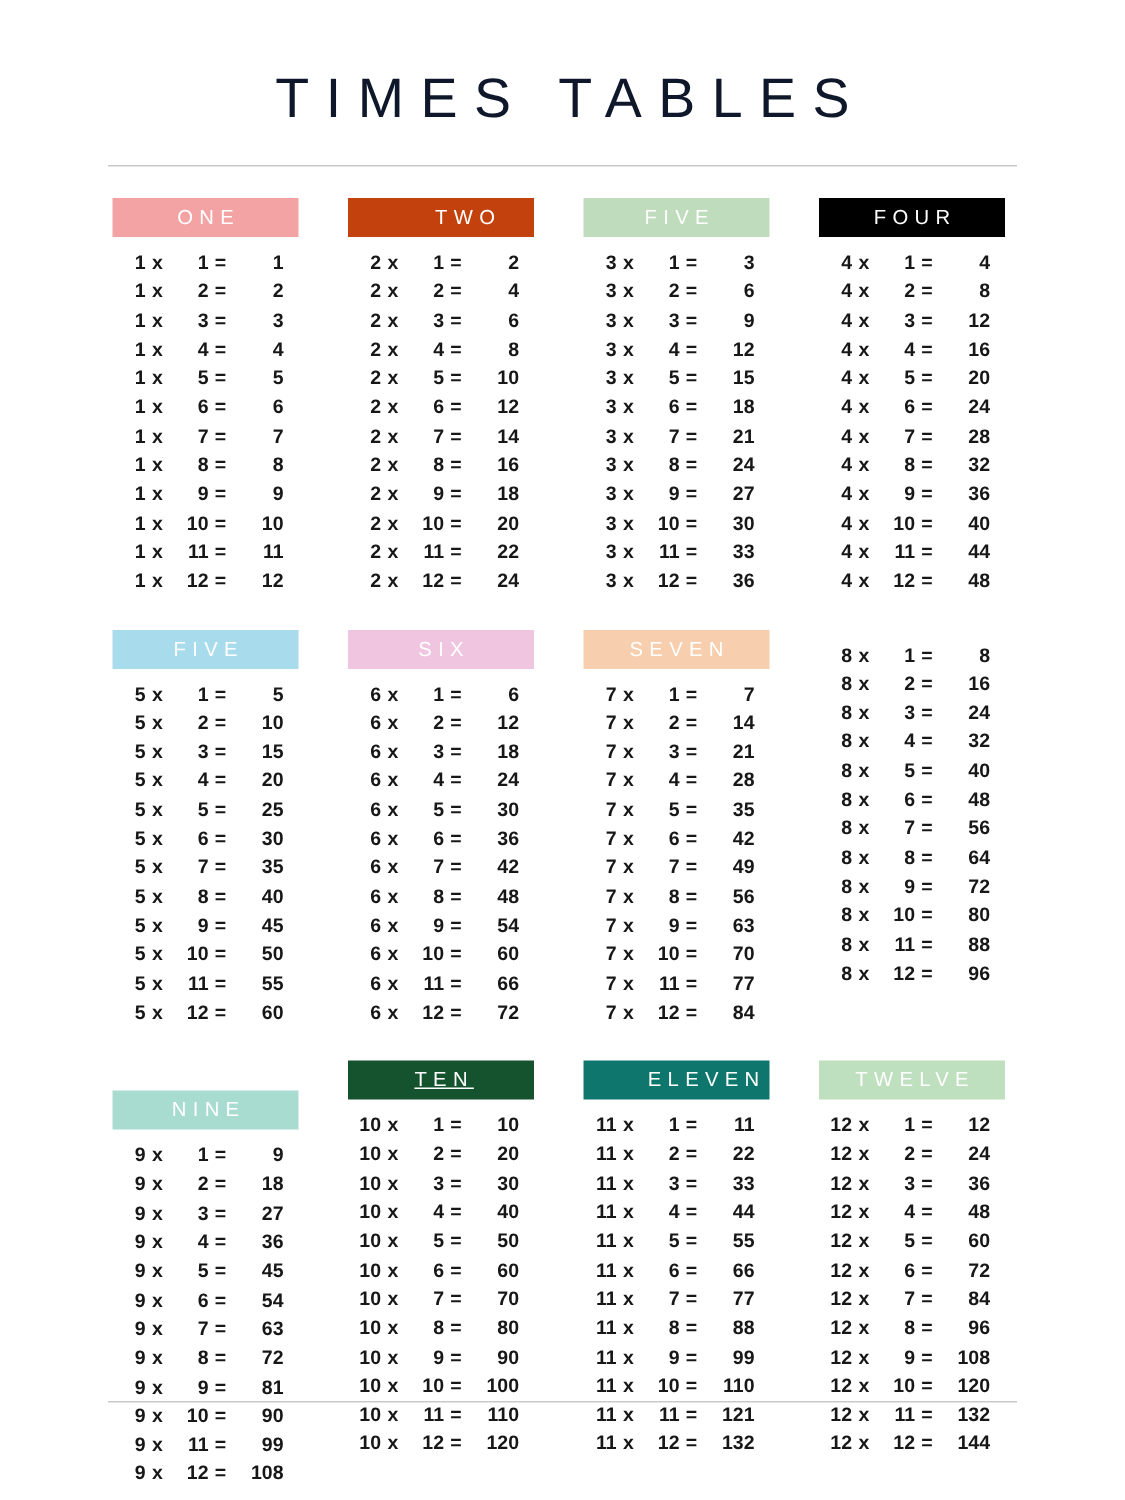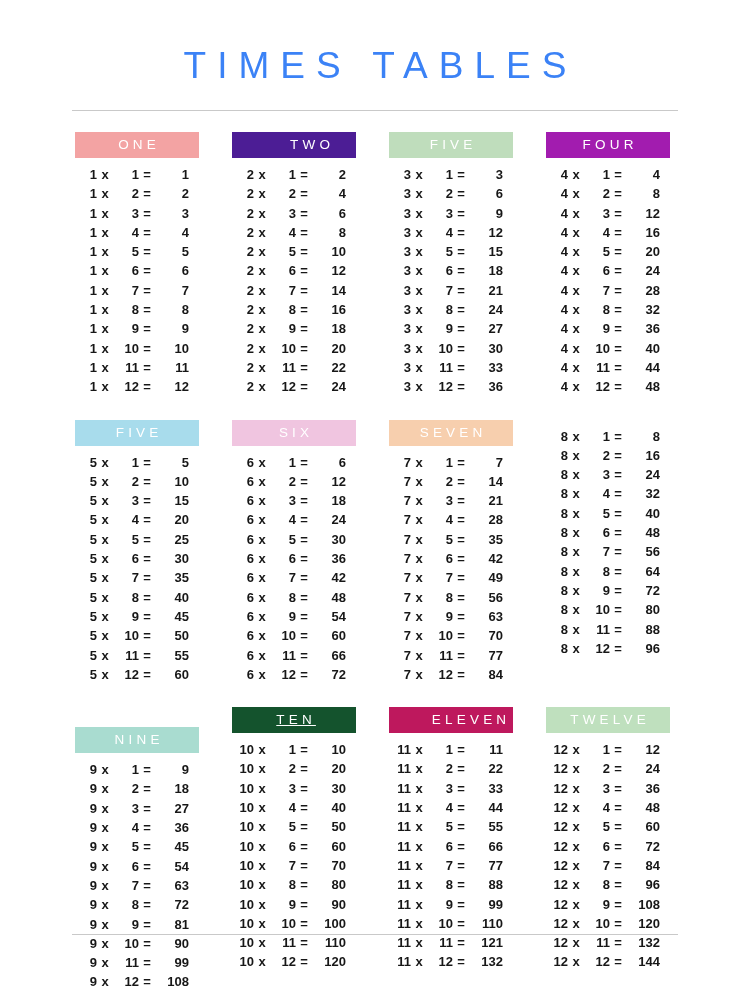--- a/index.html
+++ b/index.html
@@ -25,21 +25,21 @@
 
   
   .title-block {
     padding-top: 47px;
     text-align: center;
   }
   .poster-title {
     font-size: 37px;
     font-weight: 400;
     letter-spacing: 11px;
-    color: #3b82f6;
+    color: #0f172a;
     margin: 0 0 12px 11px;
     line-height: 1;
     font-family: "Liberation Sans", sans-serif;
   }
   .rule {
     width: 606px;
     height: 1px;
     background: #c9c9c9;
     margin: 0 auto;
   }
@@ -193,21 +193,21 @@
           <div class="eq-row">
             <span class="eq-a">1</span>
             <span class="eq-op">x</span>
             <span class="eq-b">12</span>
             <span class="eq-eq">=</span>
             <span class="eq-p">12</span>
           </div>
         </div>
       </div>
       <div class="table-card">
-        <div class="table-header" style="background-color: #4c1d95; padding-left: 32px;">TWO</div>
+        <div class="table-header" style="background-color: #c2410c; padding-left: 32px;">TWO</div>
         <div class="table-rows">
           <div class="eq-row">
             <span class="eq-a">2</span>
             <span class="eq-op">x</span>
             <span class="eq-b">1</span>
             <span class="eq-eq">=</span>
             <span class="eq-p">2</span>
           </div>
           <div class="eq-row">
             <span class="eq-a">2</span>
@@ -371,21 +371,21 @@
           <div class="eq-row">
             <span class="eq-a">3</span>
             <span class="eq-op">x</span>
             <span class="eq-b">12</span>
             <span class="eq-eq">=</span>
             <span class="eq-p">36</span>
           </div>
         </div>
       </div>
       <div class="table-card">
-        <div class="table-header" style="background-color: #a21caf;">FOUR</div>
+        <div class="table-header" style="background-color: #000000;">FOUR</div>
         <div class="table-rows">
           <div class="eq-row">
             <span class="eq-a">4</span>
             <span class="eq-op">x</span>
             <span class="eq-b">1</span>
             <span class="eq-eq">=</span>
             <span class="eq-p">4</span>
           </div>
           <div class="eq-row">
             <span class="eq-a">4</span>
@@ -993,21 +993,21 @@
           <div class="eq-row">
             <span class="eq-a">10</span>
             <span class="eq-op">x</span>
             <span class="eq-b">12</span>
             <span class="eq-eq">=</span>
             <span class="eq-p">120</span>
           </div>
         </div>
       </div>
       <div class="table-card">
-        <div class="table-header" style="background-color: #be185d; padding-left: 36px;">ELEVEN</div>
+        <div class="table-header" style="background-color: #0f766e; padding-left: 36px;">ELEVEN</div>
         <div class="table-rows">
           <div class="eq-row">
             <span class="eq-a">11</span>
             <span class="eq-op">x</span>
             <span class="eq-b">1</span>
             <span class="eq-eq">=</span>
             <span class="eq-p">11</span>
           </div>
           <div class="eq-row">
             <span class="eq-a">11</span>

